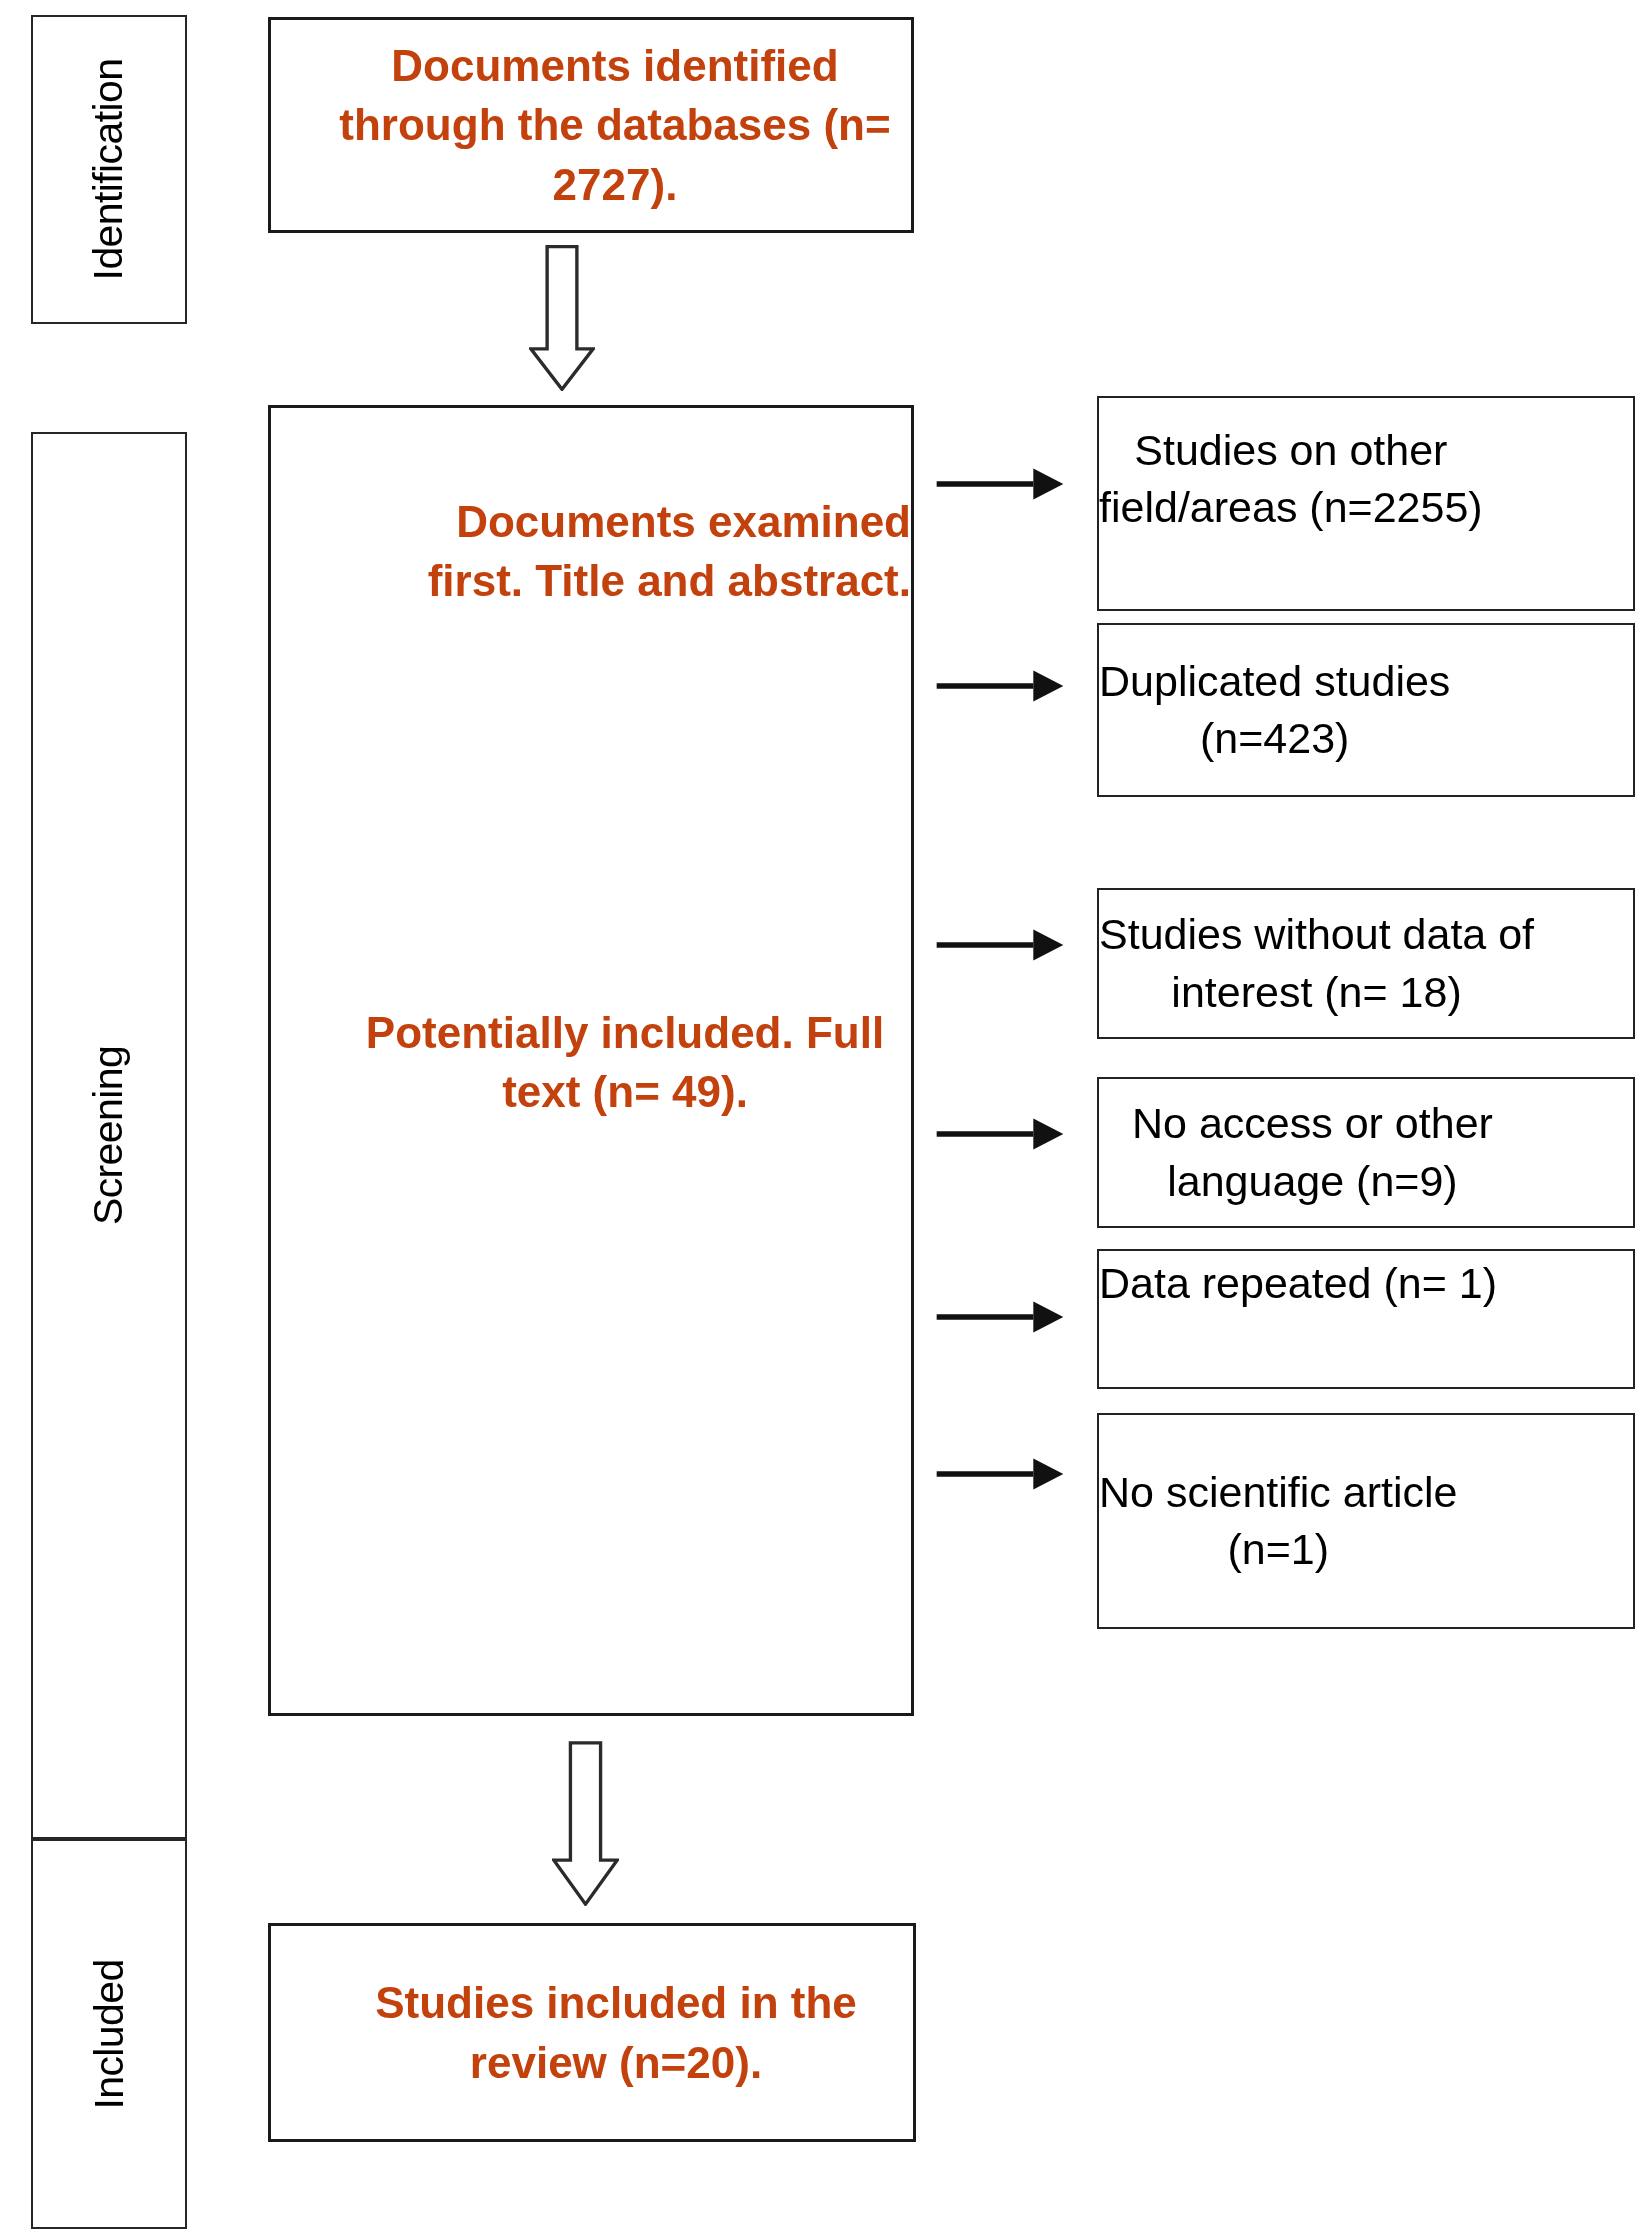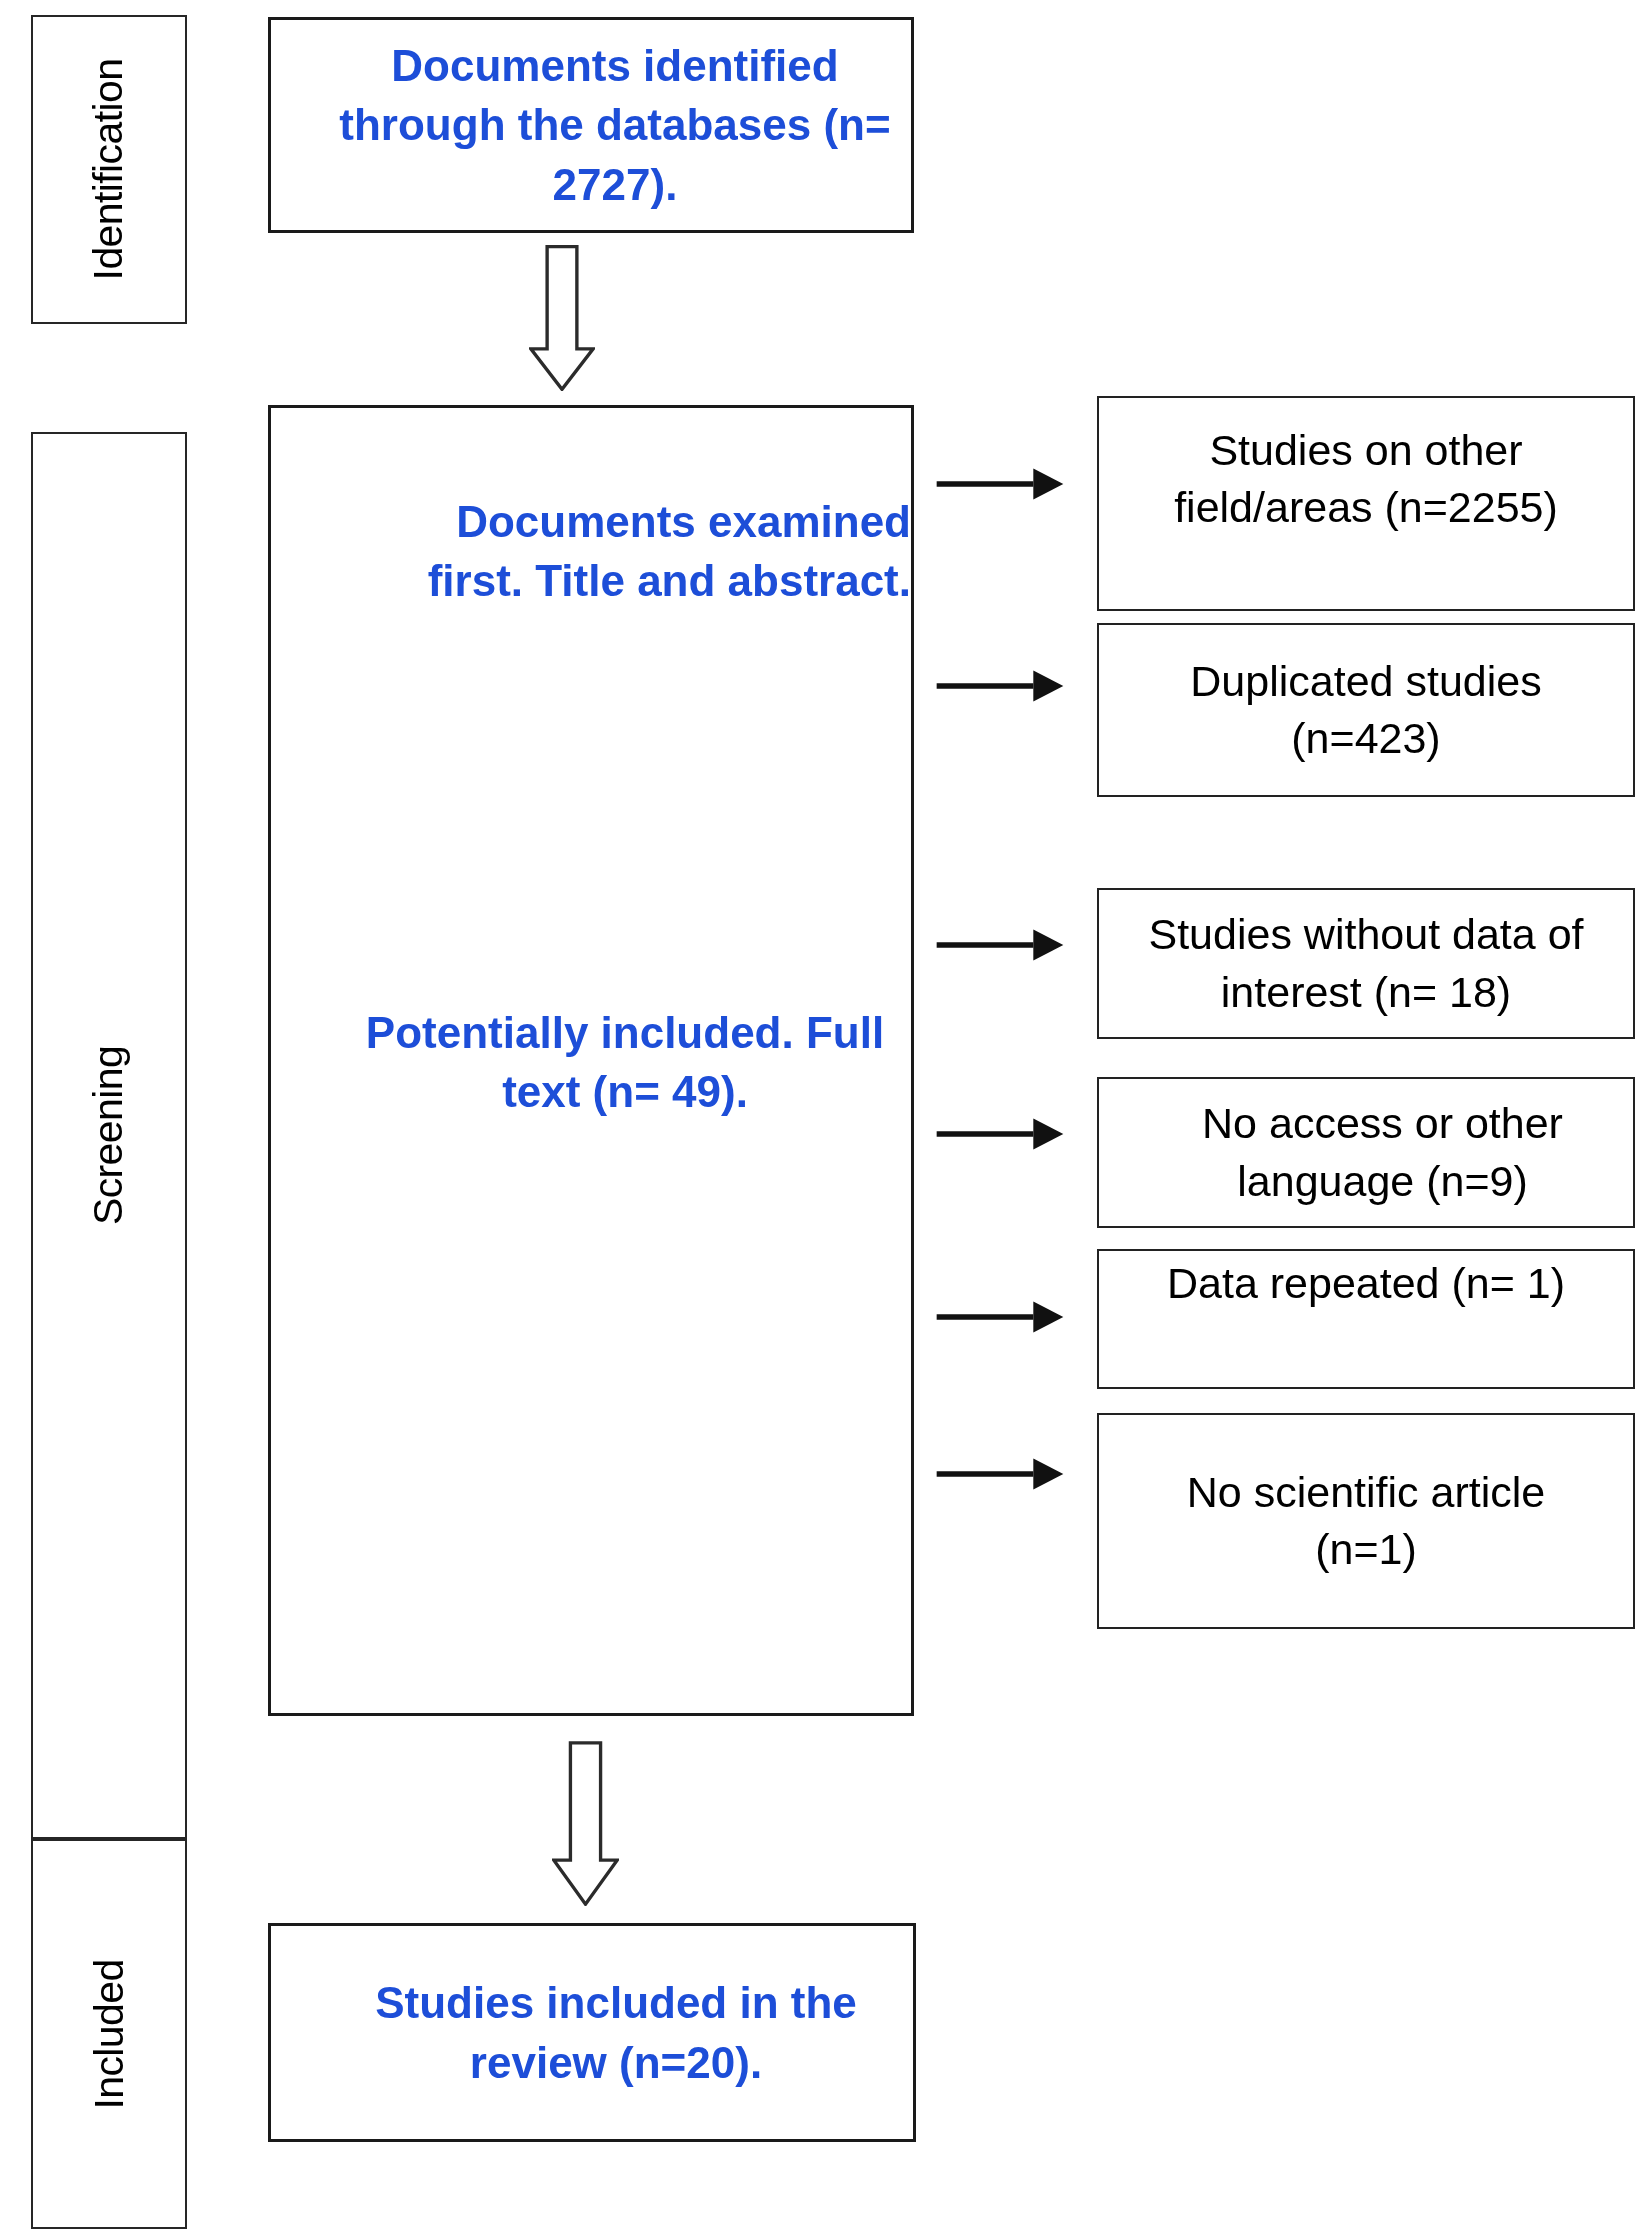--- a/index.html
+++ b/index.html
@@ -43,21 +43,21 @@
     position: absolute;
     border: 3.4px solid #1a1a1a;
     background: #ffffff;
   }
   .cbox-text {
     font-weight: 700;
     font-size: 44px;
     line-height: 1.35;
     white-space: pre-line;
     text-align: center;
-    color: #1d4ed8;
+    color: #c2410c;
     margin-left: 48px;
   }
   #top-box {
     left: 268px; top: 17px; width: 646px; height: 216px;
     display: flex; align-items: center; justify-content: center;
   }
   #main-box { left: 268px; top: 405px; width: 646px; height: 1311px; }
   #main-text-top { position: absolute; top: 84px;  left: 0; right: 0; text-align: right; }
   #main-text-mid { position: absolute; top: 595px; left: 0; right: 0; padding-left: 20px; }
   #bottom-box {
@@ -83,21 +83,21 @@
   #harrow-6 { top: 1454px; }
 
   
   .excl {
     position: absolute;
     left: 1097px;
     width: 538px;
     border: 2.8px solid #222222;
     background: #ffffff;
     display: flex;
-    justify-content: center;
+    justify-content: flex-start;
   }
   .excl-text {
     font-size: 43px;
     line-height: 1.33;
     white-space: pre-line;
     text-align: center;
     color: #000000;
   }
   #excl-1 { top: 396px;  height: 215px; align-items: flex-start; padding-top: 23.5px; }
   #excl-2 { top: 623px; height: 174px; align-items: center; }

